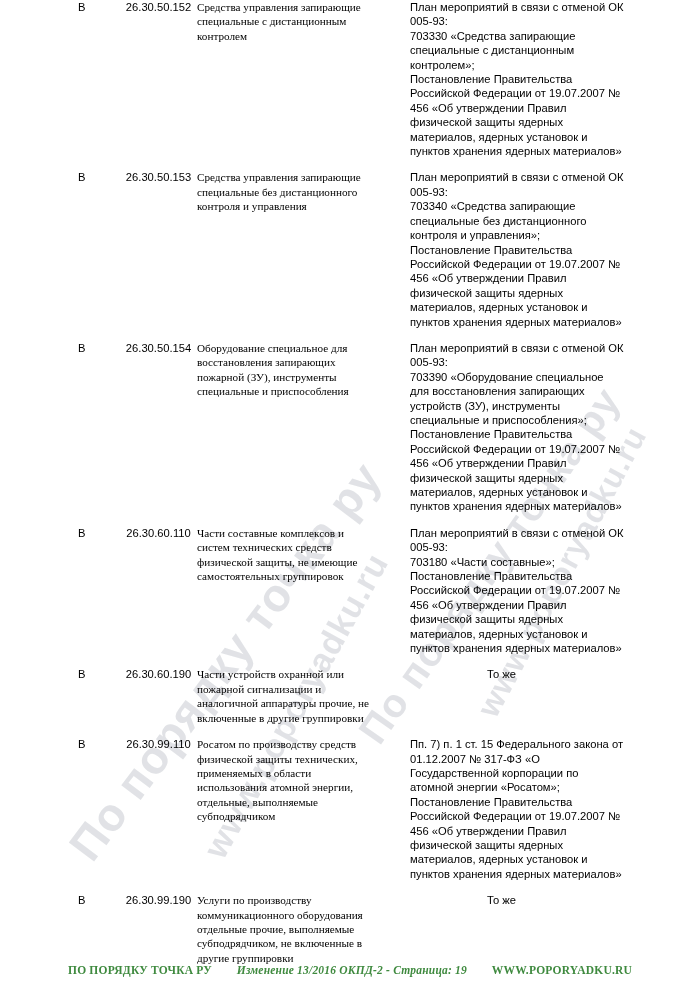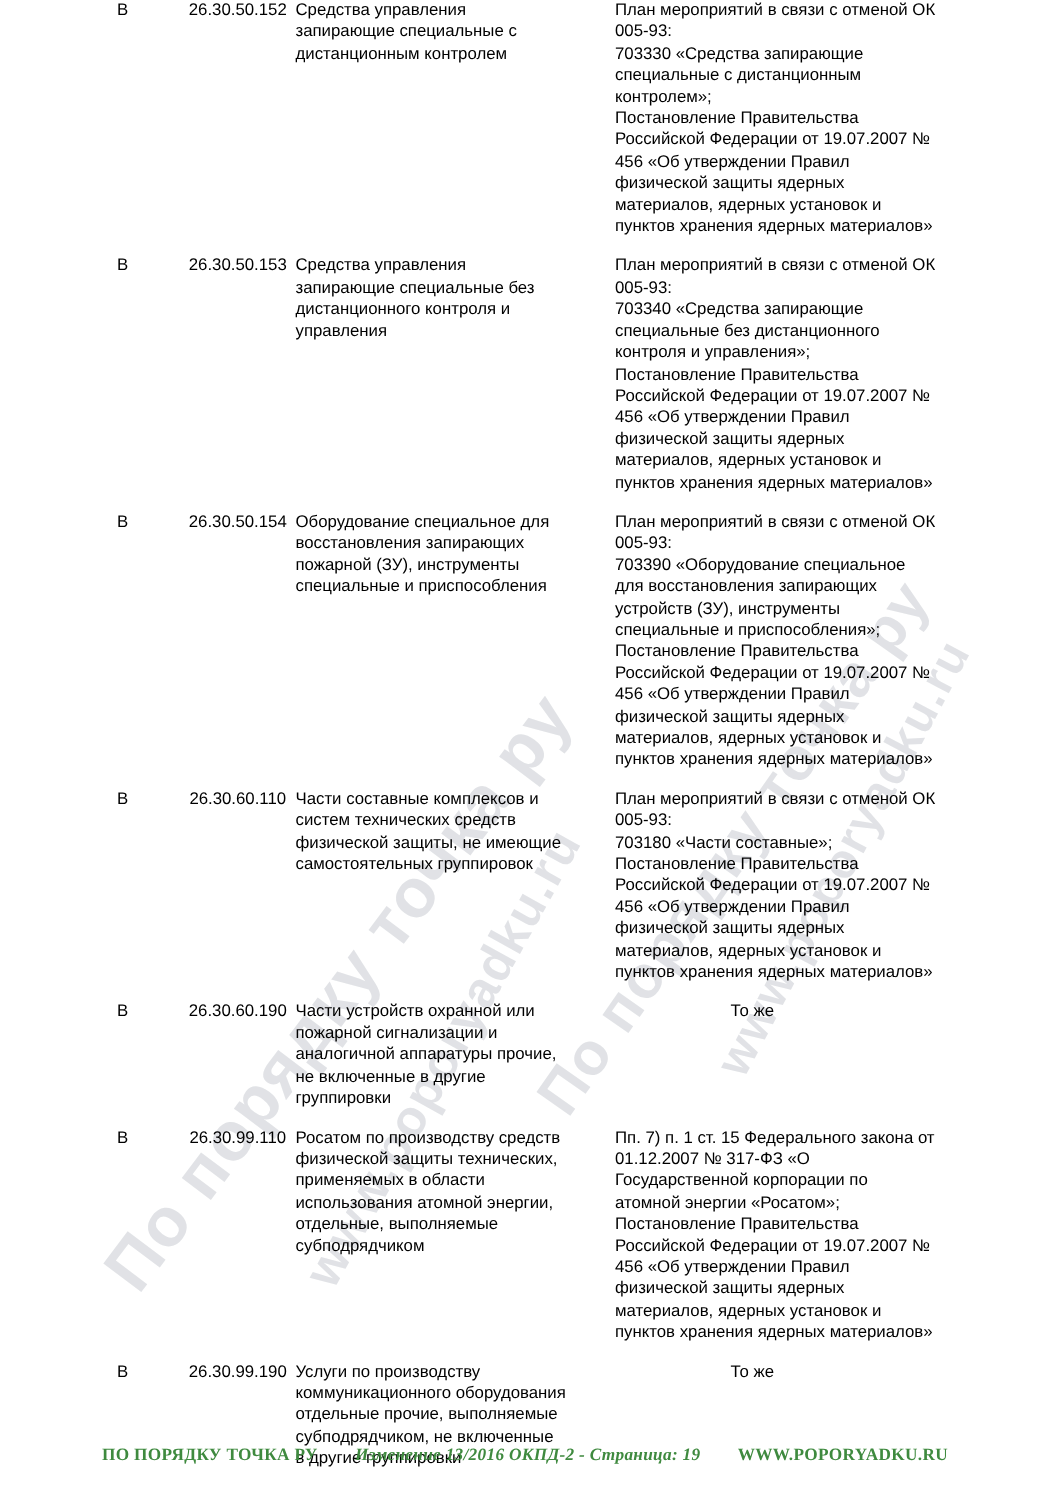--- a/index.html
+++ b/index.html
@@ -86,21 +86,21 @@
   }
   col.c-pad    { width: 78px; }
   col.c-mark   { width: 42px; }
   col.c-code   { width: 77px; }
   col.c-name   { width: 181px; }
   col.c-note   { width: 247px; }
   col.c-pad2   { width: 75px; }
 
   td.cell-mark   { text-align: left; padding-left: 4px; }
   td.cell-code   { text-align: center; }
-  td.cell-name   { padding-right: 8px; }
+  td.cell-name   { padding-right: 8px; font-family: Liberation Serif, serif; }
   td.cell-note   { padding-right: 6px; }
   td.cell-note.centered { text-align: center; padding-right: 0; margin-top: 44px; }
 
   tr.row > td { padding-bottom: 12px; }
   tr.row-continued > td { padding-bottom: 12px; }
 
   .note-line { display: block; margin-left: 32px; }
 
   
   .footer {

